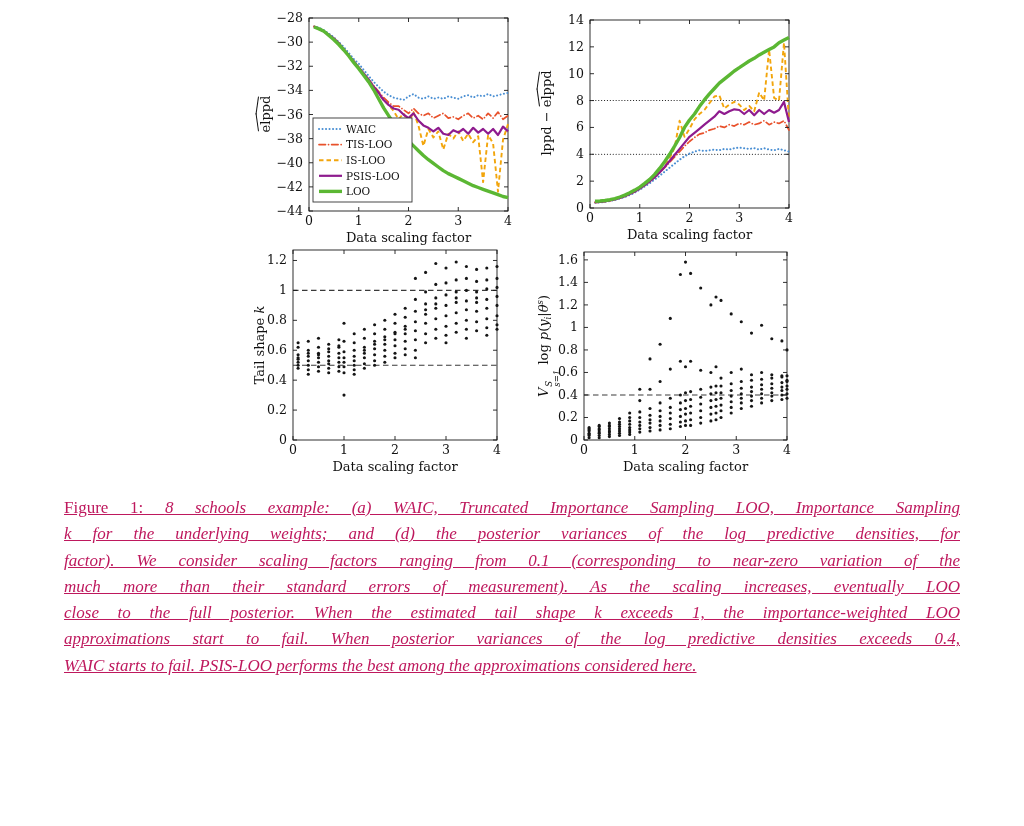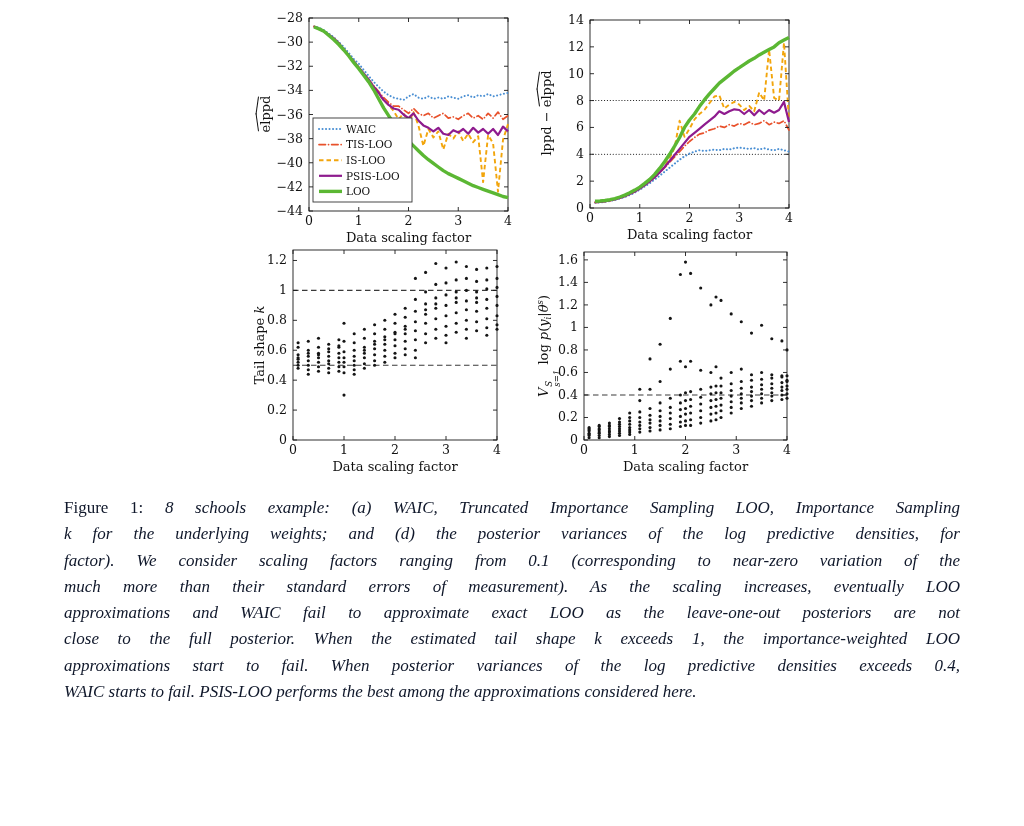--- a/index.html
+++ b/index.html
@@ -11,22 +11,22 @@
   .it{font-style:italic;}
   .hat-wrap{position:relative;display:inline-block;}
   .hat-wrap::before,.hat-wrap::after{content:"";position:absolute;top:-2px;height:1.1px;background:#111;width:49%;}
   .hat-wrap::before{left:2%;transform:rotate(-8deg);transform-origin:100% 50%;}
   .hat-wrap::after{right:2%;transform:rotate(8deg);transform-origin:0 50%;}
   .stk{display:inline-flex;flex-direction:column;align-items:flex-start;
        font-size:8.5px;line-height:8px;vertical-align:-3.5px;margin:0 1px;}
   .sub-s{font-size:8.5px;vertical-align:-3px;}
   .sup-s{font-size:8.5px;vertical-align:5px;}
   .caption{position:absolute;left:64px;top:495px;width:896px;}
-  .cap-line{font:italic 17px/26.3px "Liberation Serif",serif;color:#0f172a;
-            text-align:justify;text-align-last:justify;white-space:nowrap;}
+  .cap-line{font:italic 17px/26.3px "Liberation Serif",serif;color:#be185d;
+            text-align:justify;text-align-last:justify;white-space:nowrap;text-decoration:underline;}
   .cap-line.last{text-align-last:left;}
   .cap-label{font-style:normal;}
 </style>
 </head>
 <body>
 
 <div class="page">
   <div class="ylabel" id="yl-a" style="left:265px;top:114px;"><span class="hat-wrap">elppd</span></div>
   <svg id="chart-a" style="left:251px;top:2px;" width="272" height="252">
       <rect x="58" y="16" width="199" height="193" fill="#fff" stroke="#1a1a1a" stroke-width="0.9"></rect>
@@ -591,18 +591,17 @@
       <line x1="256" y1="19.880239520958067" x2="252" y2="19.880239520958067" stroke="#1a1a1a" stroke-width="0.9"></line>
       <text x="47" y="23.880239520958067" text-anchor="end" font-size="12.5" fill="#111" font-family="&quot;DejaVu Serif&quot;,serif">1.6</text>
       <text x="154.5" y="231" text-anchor="middle" font-size="13" fill="#111" font-family="&quot;DejaVu Serif&quot;,serif">Data scaling factor</text>
     </svg>
 
   <div class="caption" id="caption">
       <div class="cap-line"><span class="cap-label">Figure 1: </span>8 schools example: (a) WAIC, Truncated Importance Sampling LOO, Importance Sampling</div>
       <div class="cap-line">k for the underlying weights; and (d) the posterior variances of the log predictive densities, for</div>
       <div class="cap-line">factor). We consider scaling factors ranging from 0.1 (corresponding to near-zero variation of the</div>
       <div class="cap-line">much more than their standard errors of measurement). As the scaling increases, eventually LOO</div>
-      <div class="cap-line">approximations and WAIC fail to approximate exact LOO as the leave-one-out posteriors are not</div>
       <div class="cap-line">close to the full posterior. When the estimated tail shape k exceeds 1, the importance-weighted LOO</div>
       <div class="cap-line">approximations start to fail. When posterior variances of the log predictive densities exceeds 0.4,</div>
       <div class="cap-line last">WAIC starts to fail. PSIS-LOO performs the best among the approximations considered here.</div>
     </div>
 </div>
 
 </body></html>

